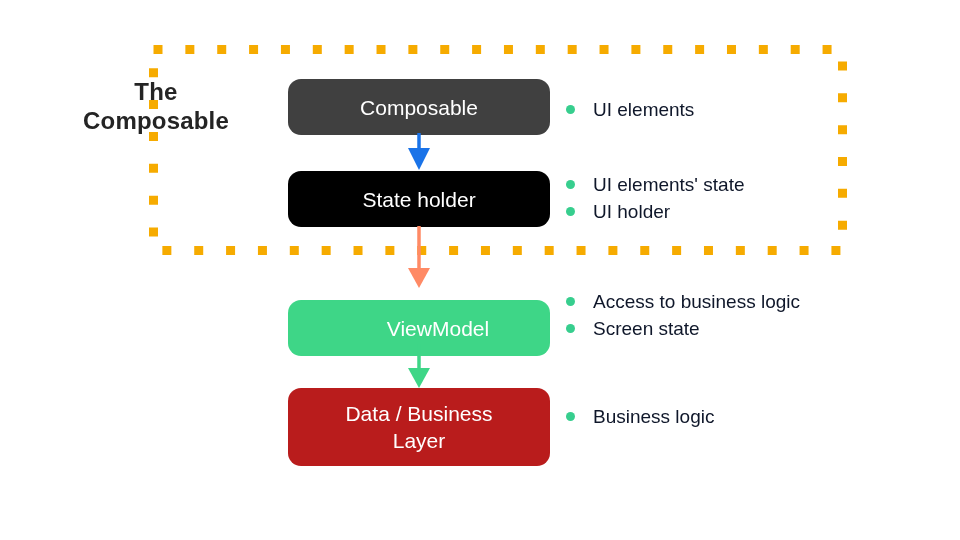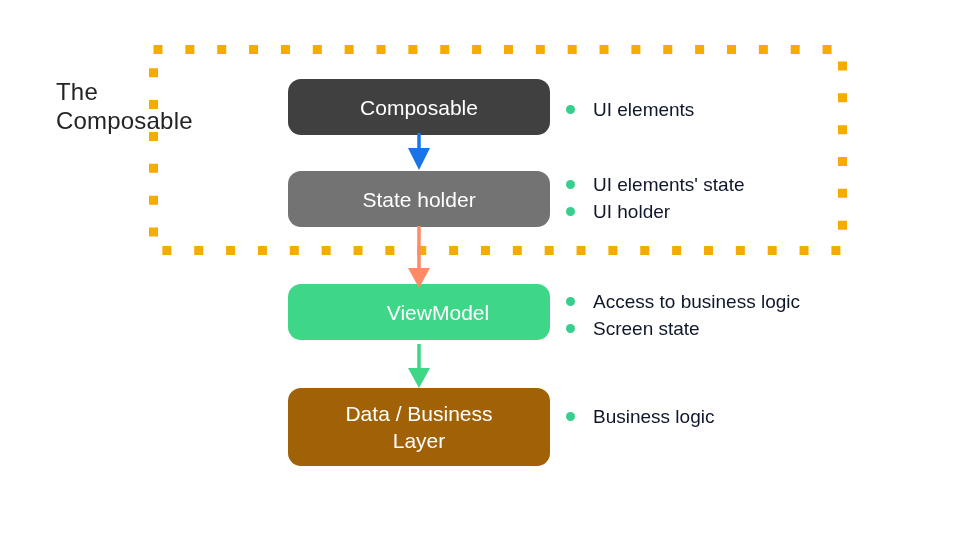--- a/index.html
+++ b/index.html
@@ -6,35 +6,35 @@
   .canvas {
     position: relative;
     width: 960px; height: 540px;
     background: #ffffff;
     font-family: "Liberation Sans", sans-serif;
     overflow: hidden;
   }
   .frame-svg { position: absolute; left: 148px; top: 44px; }
   .title {
     position: absolute; left: 56px; top: 77px; width: 200px;
-    font-size: 24px; font-weight: 400;
+    text-align: center; font-size: 24px; font-weight: 700;
     color: #242424; line-height: 29px; letter-spacing: 0.2px;
   }
   .title span { display: block; }
   .box {
     position: absolute; left: 288px; width: 262px;
     border-radius: 13px;
     display: flex; align-items: center; justify-content: center;
     color: #ffffff; font-size: 21px; font-weight: 500;
     text-align: center; line-height: 27px;
     box-sizing: border-box;
   }
   .box-composable   { top: 79px;  height: 56px; }
   .box-state-holder { top: 171px; height: 56px; }
-  .box-viewmodel    { top: 284px; height: 56px; padding-left: 38px; }
+  .box-viewmodel    { top: 300px; height: 56px; padding-left: 38px; }
   .box-data-layer   { top: 388px; height: 78px; }
   .box-data-layer .box-label { max-width: 180px; }
   .arrow { position: absolute; left: 407px; }
   .arrow-1 { top: 133px; }
   .arrow-2 { top: 226px; }
   .arrow-3 { top: 344px; }
   .bullets {
     position: absolute; left: 566px;
     list-style: none; margin: 0; padding: 0;
   }
@@ -60,29 +60,29 @@
 
   <div class="title">
     <span>The</span>
     <span>Composable</span>
   </div>
 
   <div class="box box-composable" style="background-color: #404040;">
     <span class="box-label">Composable</span>
   </div>
 
-  <div class="box box-state-holder" style="background-color: #737373;">
+  <div class="box box-state-holder" style="background-color: #000000;">
     <span class="box-label">State holder</span>
   </div>
 
   <div class="box box-viewmodel" style="background-color: rgb(62, 214, 135);">
     <span class="box-label">ViewModel</span>
   </div>
 
-  <div class="box box-data-layer" style="background-color: #a16207;">
+  <div class="box box-data-layer" style="background-color: #b91c1c;">
     <span class="box-label">Data / Business Layer</span>
   </div>
 
   <svg class="arrow arrow-1" width="24" height="38">
     <line x1="12" y1="0" x2="12" y2="18" stroke-width="3.5" style="stroke: rgb(26, 115, 232);"></line>
     <polygon points="1,15 23,15 12,37" style="fill: rgb(26, 115, 232);"></polygon>
   </svg>
 
   <svg class="arrow arrow-2" width="24" height="63">
     <line x1="12" y1="0" x2="12" y2="45" stroke-width="3.5" style="stroke: rgb(255, 138, 101);"></line>

